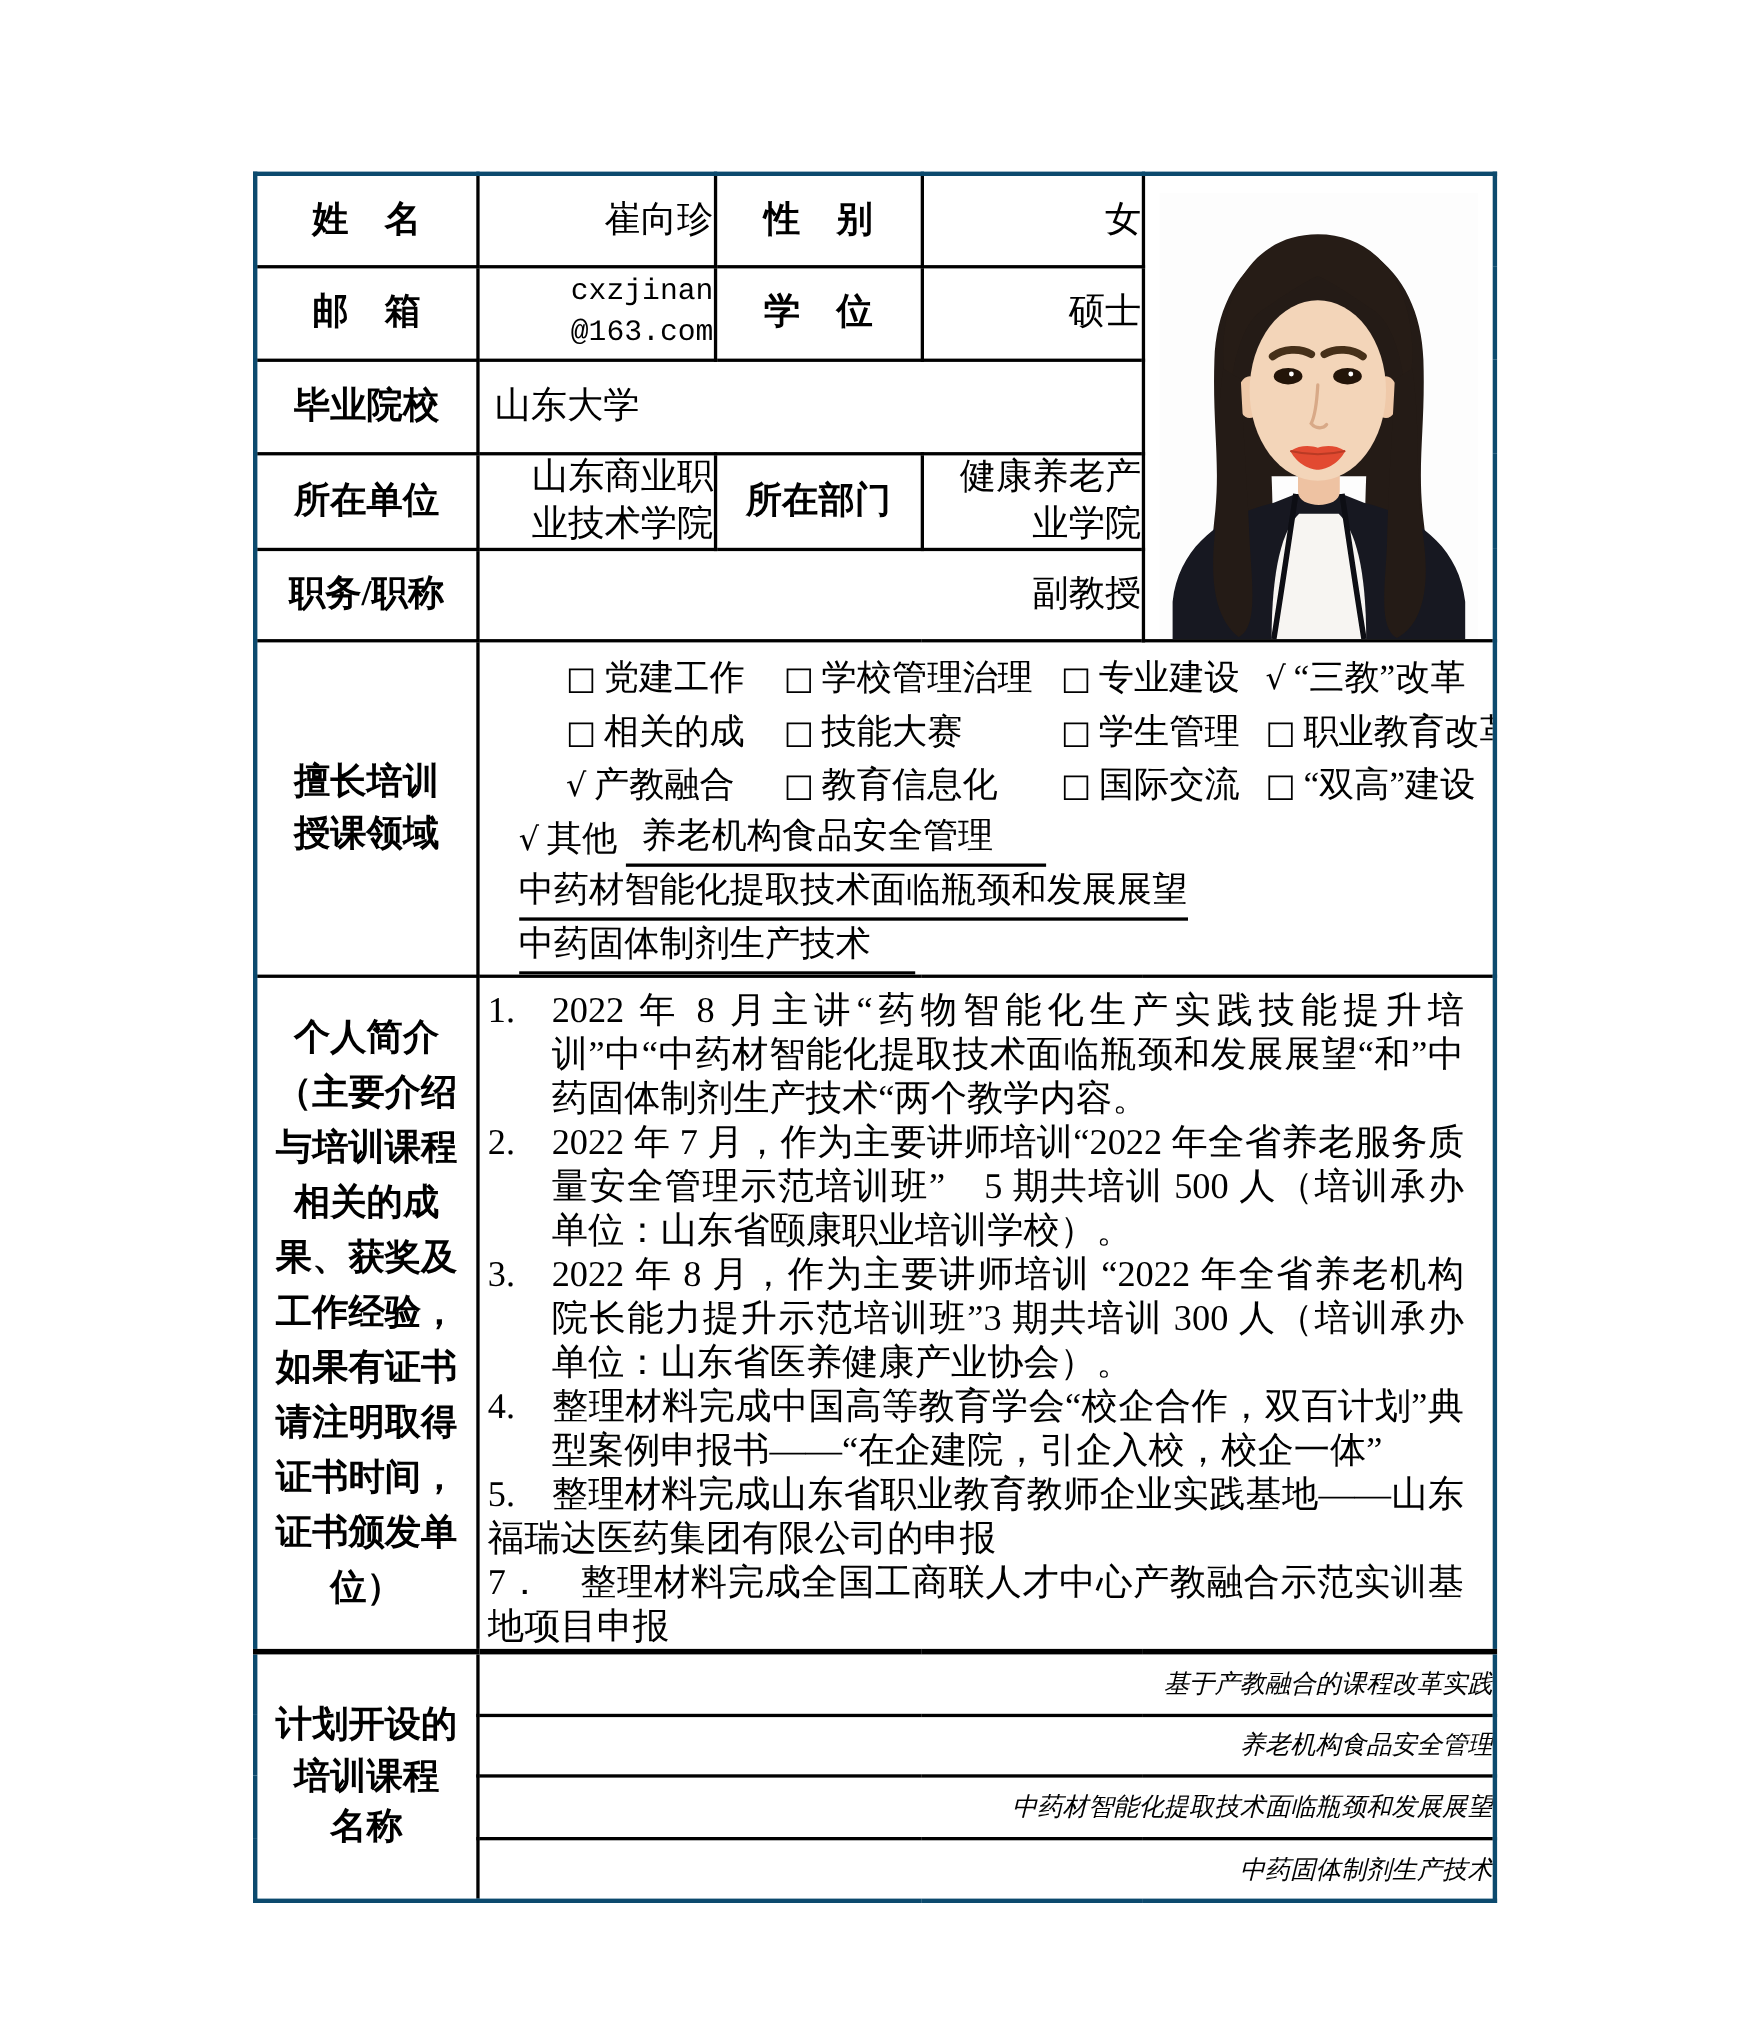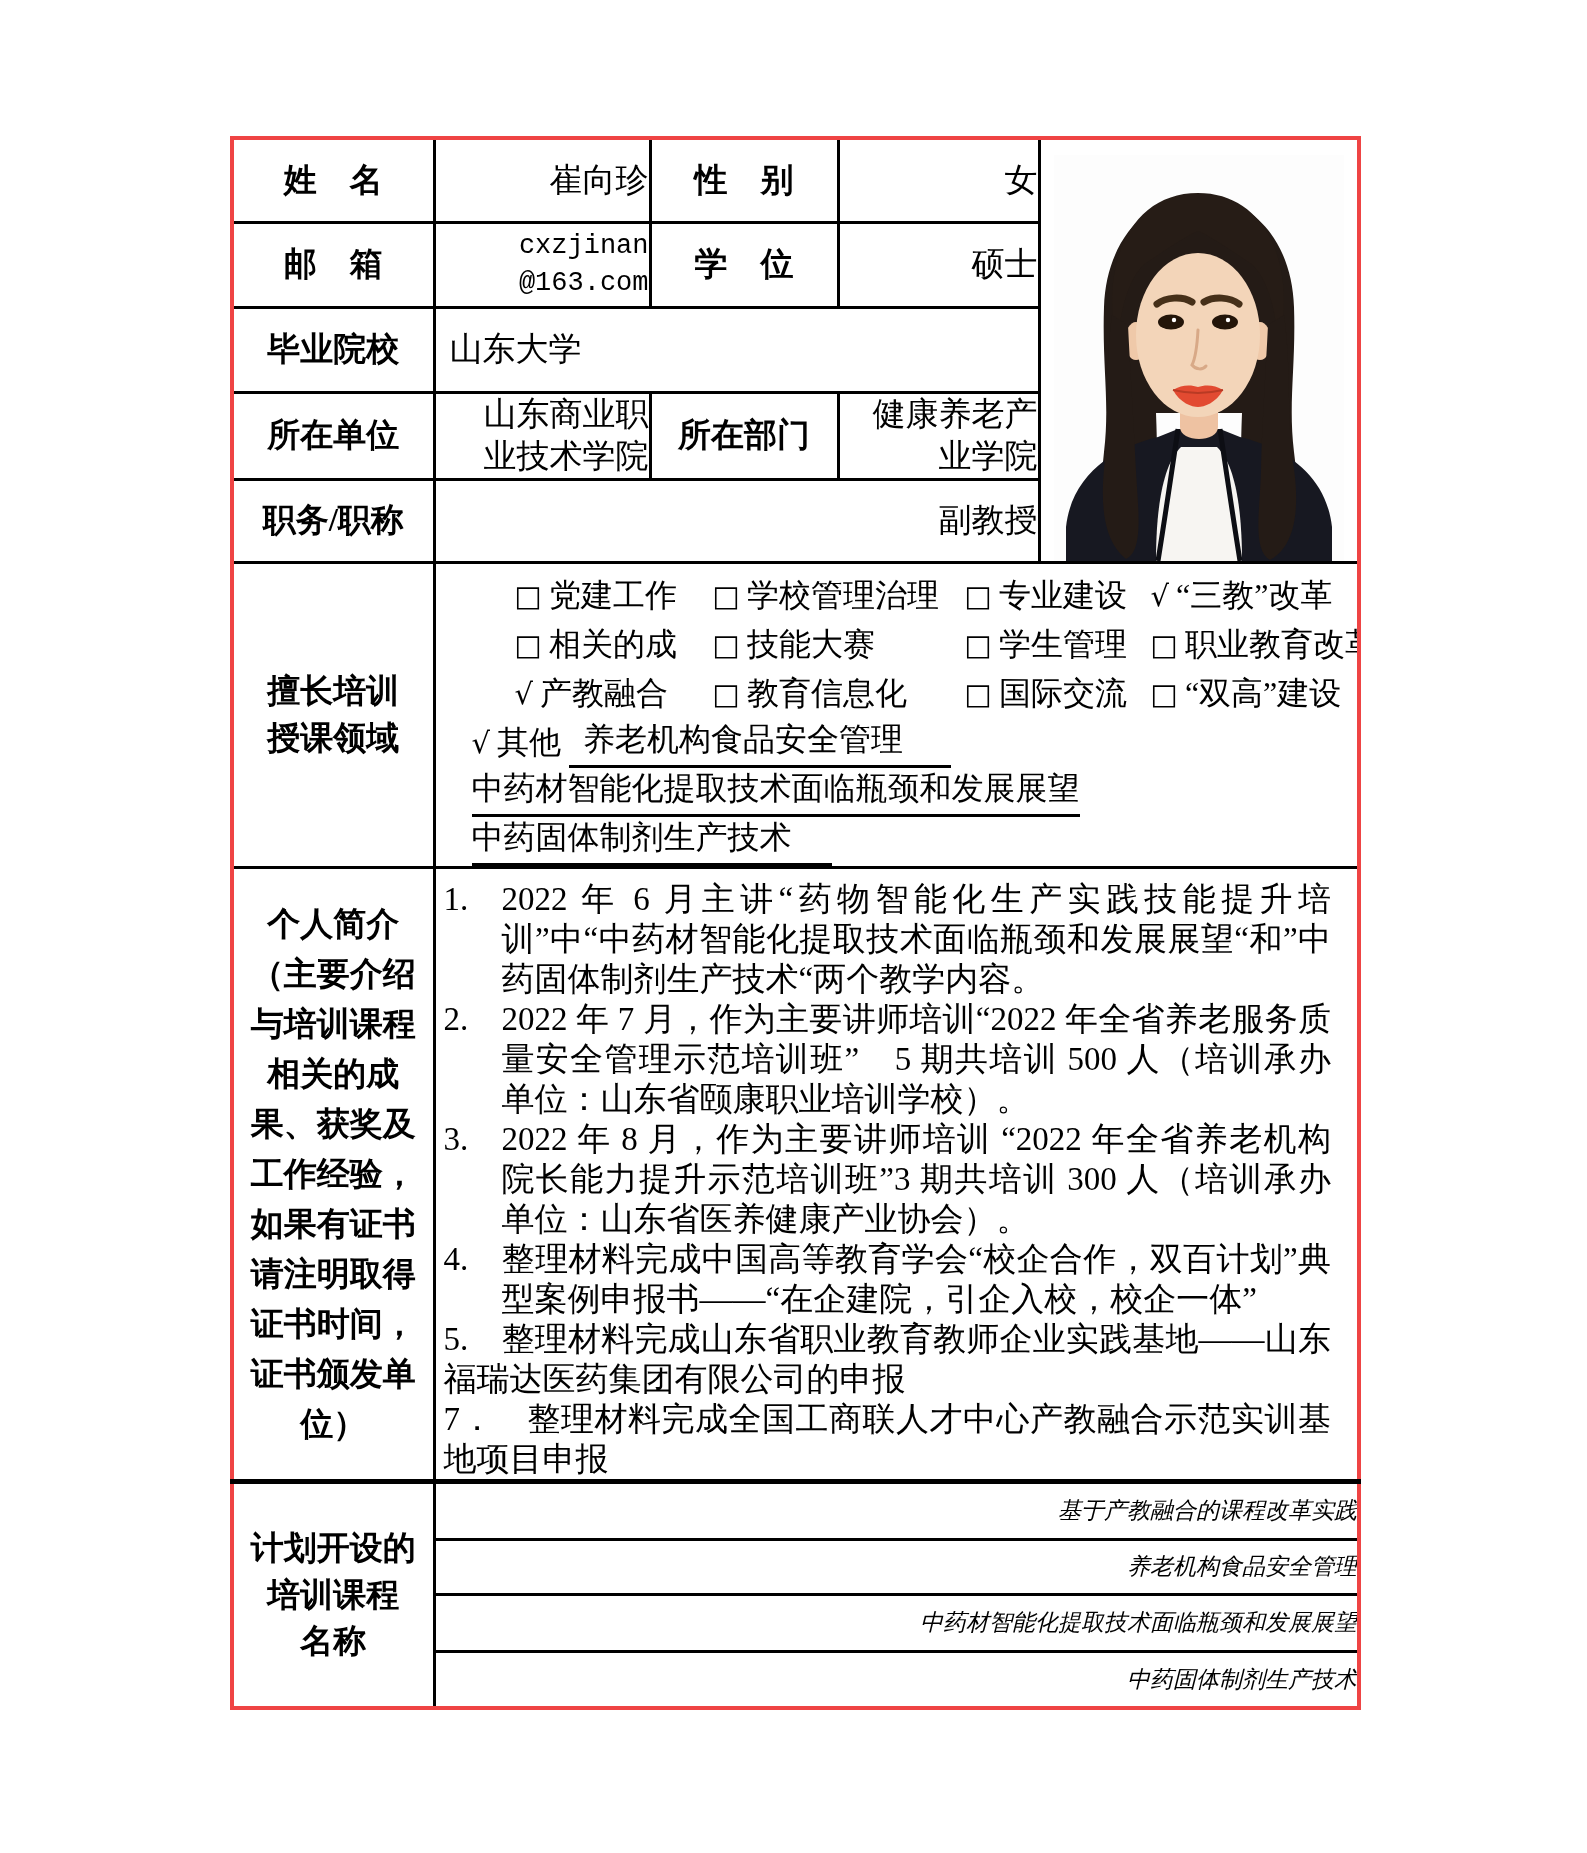--- a/index.html
+++ b/index.html
@@ -2,22 +2,22 @@
 <html><head>
 <meta charset="utf-8">
 <style>
   html,body{margin:0;padding:0;}
   body{
     width:1587px;height:1853px;background:#ffffff;
     font-family:"Liberation Serif","DejaVu Serif",serif;color:#000;
   }
   .page{position:relative;width:1587px;height:1853px;background:#fff;overflow:hidden;}
   table.form{
-    position:absolute;left:230px;top:136px;width:1127px;
-    border-collapse:collapse;table-layout:fixed;border:4px solid #ef4444;
+    position:absolute;left:230px;top:156px;width:1127px;
+    border-collapse:collapse;table-layout:fixed;border:4px solid #0c4a6e;
   }
   td{border:3px solid #000;vertical-align:middle;padding:0;overflow:hidden;}
   .lab{font-weight:700;font-size:33px;text-align:center;line-height:1.4;}
   .val{font-size:33px;text-align:right;line-height:1.25;}
   .pre{white-space:pre-line;}
   .leftpad{text-align:left;padding-left:14px;}
   .mono{font-family:Liberation Mono, monospace;font-size:27px;line-height:1.35;}
   .photocell{vertical-align:bottom;text-align:center;padding:0;}
   .photocell svg{display:block;margin:0 auto;}
   
@@ -169,21 +169,21 @@
 与培训课程
 相关的成
 果、获奖及
 工作经验，
 如果有证书
 请注明取得
 证书时间，
 证书颁发单
 位）</td>
       <td class="profile" colspan="4" style="border-bottom-width:5px">
-        <div class="pitem"><span class="pnum">1.</span><span>2022 年 6 月主讲“药物智能化生产实践技能提升培训”中“中药材智能化提取技术面临瓶颈和发展展望“和”中药固体制剂生产技术“两个教学内容。</span></div>
+        <div class="pitem"><span class="pnum">1.</span><span>2022 年 8 月主讲“药物智能化生产实践技能提升培训”中“中药材智能化提取技术面临瓶颈和发展展望“和”中药固体制剂生产技术“两个教学内容。</span></div>
         <div class="pitem"><span class="pnum">2.</span><span>2022 年 7 月，作为主要讲师培训“2022 年全省养老服务质量安全管理示范培训班”　5 期共培训 500 人（培训承办单位：山东省颐康职业培训学校）。</span></div>
         <div class="pitem"><span class="pnum">3.</span><span>2022 年 8 月，作为主要讲师培训 “2022 年全省养老机构院长能力提升示范培训班”3 期共培训 300 人（培训承办单位：山东省医养健康产业协会）。</span></div>
         <div class="pitem"><span class="pnum">4.</span><span>整理材料完成中国高等教育学会“校企合作，双百计划”典型案例申报书——“在企建院，引企入校，校企一体”</span></div>
         <div class="pflush">5.　整理材料完成山东省职业教育教师企业实践基地——山东福瑞达医药集团有限公司的申报</div>
         <div class="pflush">7．　整理材料完成全国工商联人才中心产教融合示范实训基地项目申报</div>
       </td>
     </tr>
 
     <tr style="height:58px">
       <td class="lab pre" rowspan="4">计划开设的

